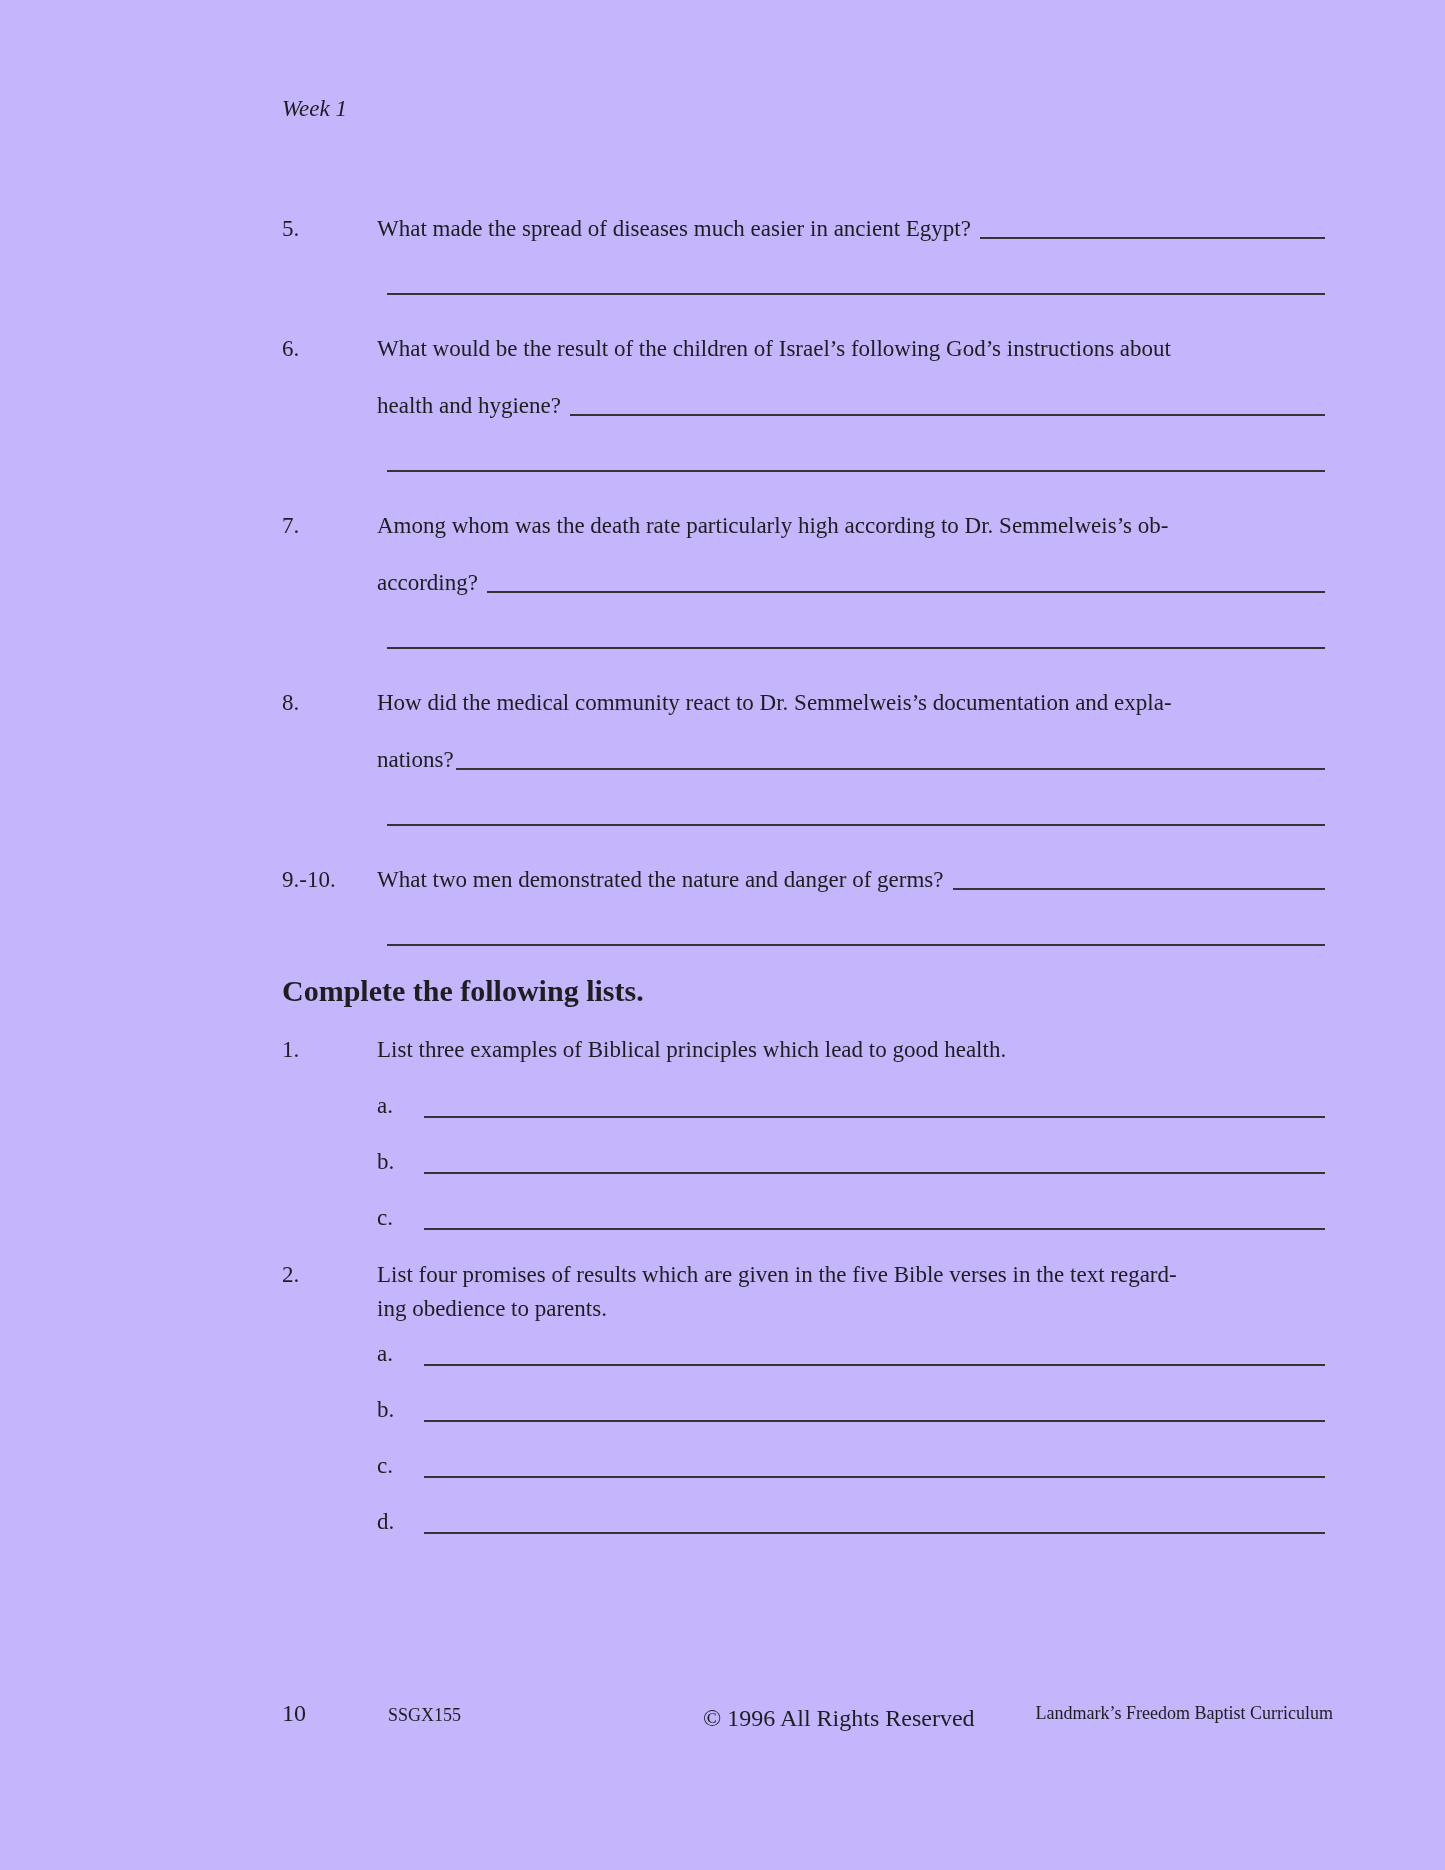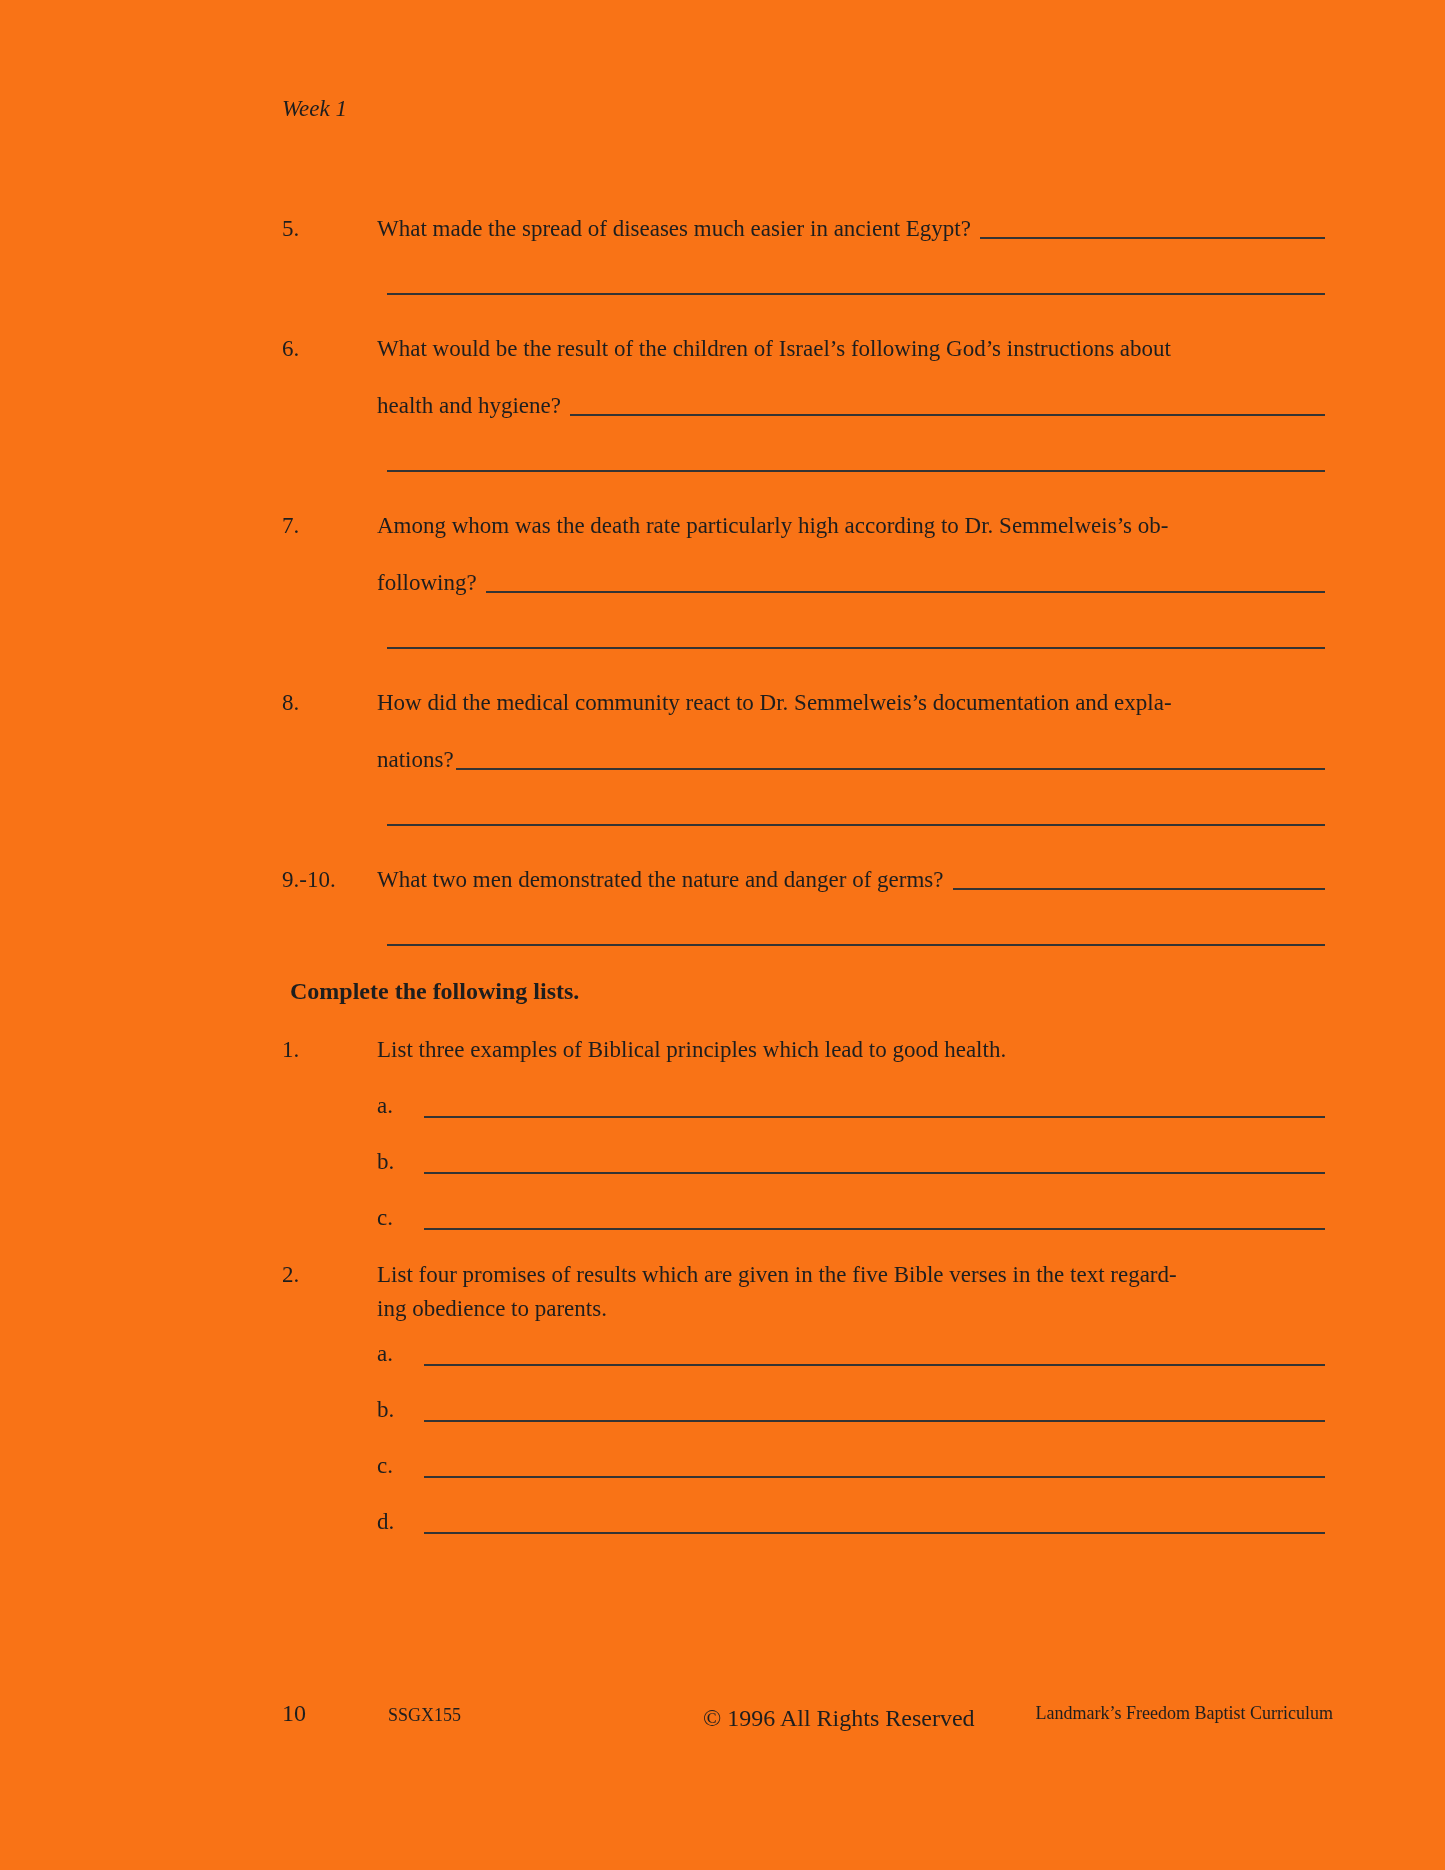--- a/index.html
+++ b/index.html
@@ -1,19 +1,19 @@
 <!DOCTYPE html>
 <html><head>
 <meta charset="utf-8">
 <style>
   html,body { margin:0; padding:0; background:#ffffff; }
   .page {
     position:relative;
     width:1445px; height:1870px;
-    background:#f97316;
+    background:#c4b5fd;
     font-family:"Liberation Serif","DejaVu Serif",serif;
     color:#1e1e1e;
     font-size:23px;
     overflow:hidden;
   }
   
   .header {
     position:absolute; top:96px; left:282px; right:110px;
     display:flex; justify-content:space-between; align-items:baseline;
     font-style:italic; font-size:23px;
@@ -27,21 +27,21 @@
     flex:1 1 auto; margin-left:9px; margin-bottom:18px;
     border-bottom:2px solid #343434;
   }
   .fill.snug { margin-left:2px; }
   .rule-full {
     height:0; margin-left:105px; margin-top:36px;
     border-bottom:2px solid #343434;
   }
   .q { margin-bottom:25px; }
   .sec-heading {
-    margin:16px 0 0 8px; font-size:24px; font-weight:bold; line-height:40px;
+    margin:16px 0 0 0; font-size:30px; font-weight:bold; line-height:40px;
   }
   .list-block { margin-top:10px; }
   .list-block.second { margin-top:12px; }
   .tight { line-height:34px; }
   .item { display:flex; line-height:56px; }
   .item .ilabel { flex:0 0 38px; }
   .item .fill { margin-bottom:16px; }
   
   .footer { position:absolute; top:1700px; left:282px; right:112px; height:40px; }
   .footer .pn  { position:absolute; left:0; top:0; font-size:24px; }
@@ -82,21 +82,21 @@
       <div class="rule-full"></div>
     </section>
 
     <section class="q">
       <div class="qline">
         <span class="qnum">7.</span>
         <span class="qtxt">Among whom was the death rate particularly high according to Dr. Semmelweis’s ob-</span>
       </div>
       <div class="qline">
         <span class="qnum"></span>
-        <span class="qtxt">following?</span>
+        <span class="qtxt">according?</span>
         <span class="fill"></span>
       </div>
       <div class="rule-full"></div>
     </section>
 
     <section class="q">
       <div class="qline">
         <span class="qnum">8.</span>
         <span class="qtxt">How did the medical community react to Dr. Semmelweis’s documentation and expla-</span>
       </div>

